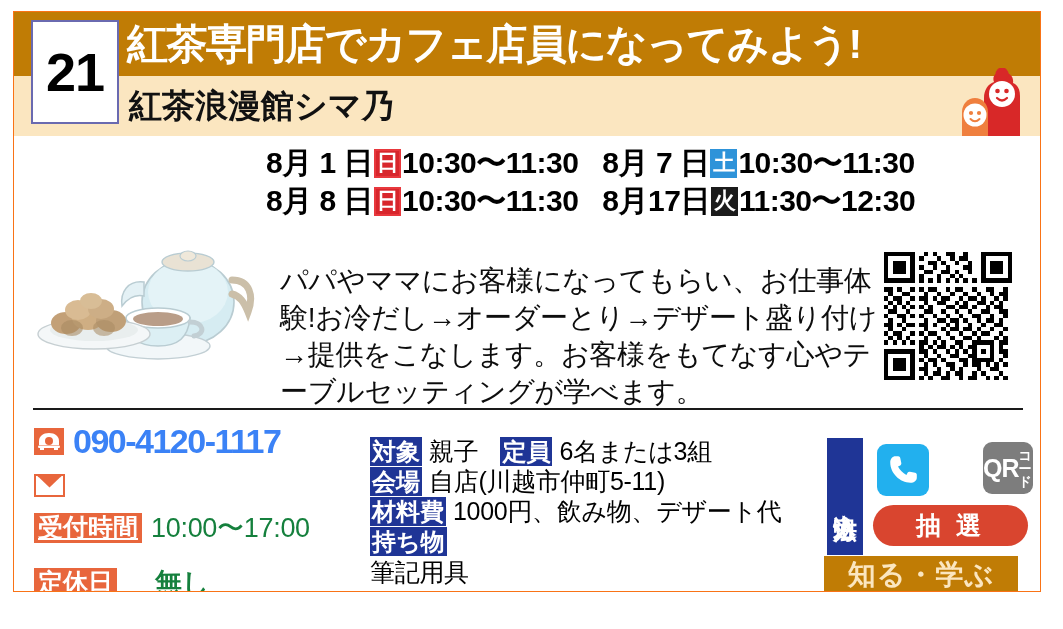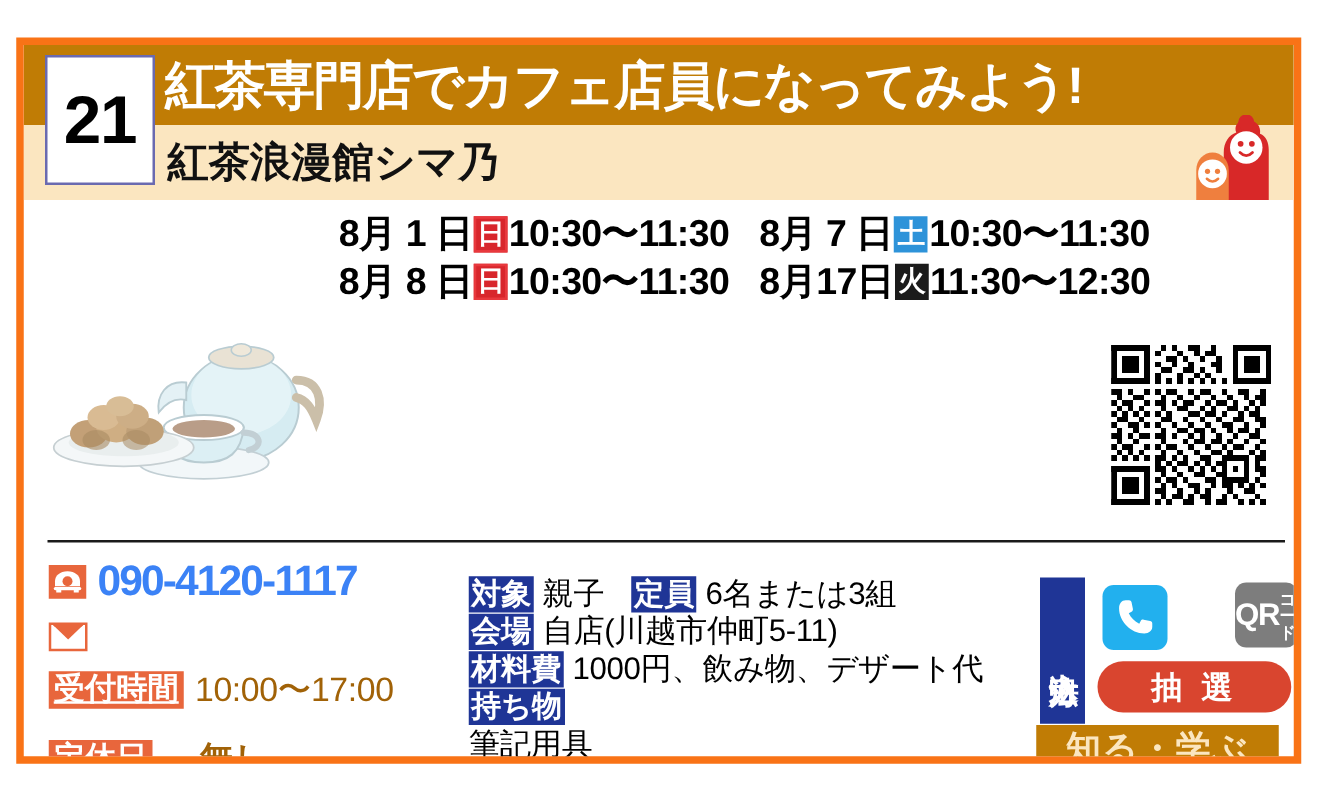--- a/index.html
+++ b/index.html
@@ -6,23 +6,23 @@
   html, body {
     width: 1063px; height: 629px;
     background: #ffffff;
     font-family: "Liberation Sans", "DejaVu Sans", sans-serif;
     overflow: hidden;
   }
 
   
   .card {
     position: absolute;
-    left: 13px; top: 30px;
+    left: 13px; top: 11px;
     width: 1028px; height: 581px;
-    border: 6px solid #f97316;
+    border: 1px solid #f97316;
     background: #ffffff;
     overflow: hidden;
   }
 
   
   .header-title-row {
     position: absolute;
     left: 0; top: 0;
     width: 100%; height: 64px;
     background: #c07c05;
@@ -182,21 +182,21 @@
     color: #ffffff;
     font-size: 25px; font-weight: bold;
     padding: 1px 4px 2px 4px;
     letter-spacing: 0px;
     line-height: 27px;
     flex: none;
     display: inline-block;
     text-decoration: underline;
   }
   .val-blk {
-    font-size: 27px; color: #a16207; font-weight: normal;
+    font-size: 27px; color: #15803d; font-weight: normal;
     margin-left: 9px;
     letter-spacing: -0.3px;
   }
   .val-blk-b { font-weight: bold; }
   .recep-row { height: 41px; margin-top: 2px; }
   .closed-row { height: 41px; margin-top: 14px; gap: 29px; }
 
   
   .details {
     position: absolute;
@@ -384,20 +384,21 @@
     <ellipse cx="30" cy="93" rx="15" ry="11" fill="#c3a077"></ellipse>
     <ellipse cx="52" cy="88" rx="16" ry="12" fill="#cfae83"></ellipse>
     <ellipse cx="75" cy="91" rx="15" ry="11" fill="#c0a078"></ellipse>
     <ellipse cx="42" cy="80" rx="13" ry="10" fill="#d9bb93"></ellipse>
     <ellipse cx="65" cy="79" rx="13" ry="10" fill="#cdae86"></ellipse>
     <ellipse cx="55" cy="71" rx="11" ry="8" fill="#d8bd96"></ellipse>
     <ellipse cx="36" cy="98" rx="11" ry="8" fill="#a88a63" opacity="0.6"></ellipse>
     <ellipse cx="68" cy="98" rx="11" ry="8" fill="#a88a63" opacity="0.55"></ellipse>
   </svg>
 
+  <div class="desc">パパやママにお客様になってもらい、お仕事体験!お冷だし→オーダーとり→デザート盛り付け→提供をこなします。お客様をもてなす心やテーブルセッティングが学べます。</div>
 
   <svg class="qrcode" viewBox="0 0 29 29" shape-rendering="crispEdges">
     <rect width="29" height="29" fill="#ffffff"></rect>
     <g fill="#000000">
 
       <rect x="0" y="0" width="7" height="1"></rect>
         <rect x="0" y="6" width="7" height="1"></rect>
       <rect x="0" y="0" width="1" height="7"></rect>
         <rect x="6" y="0" width="1" height="7"></rect>
       <rect x="2" y="2" width="3" height="3"></rect>

